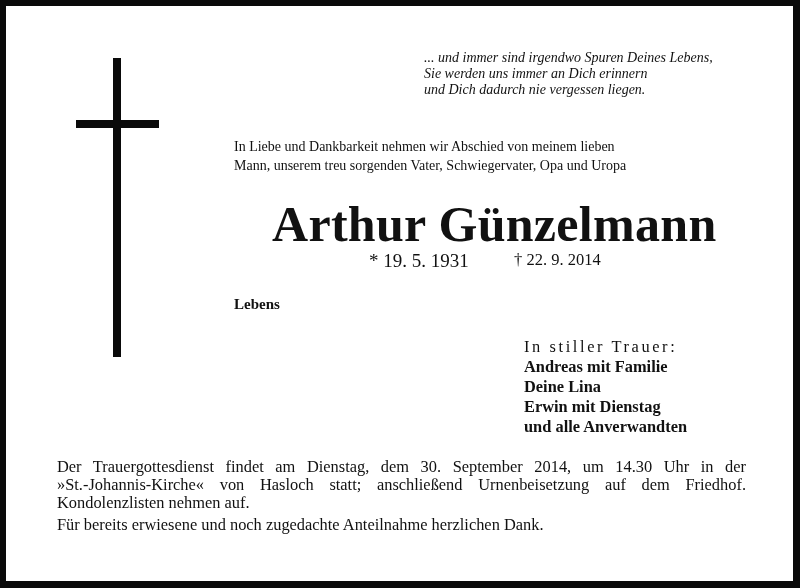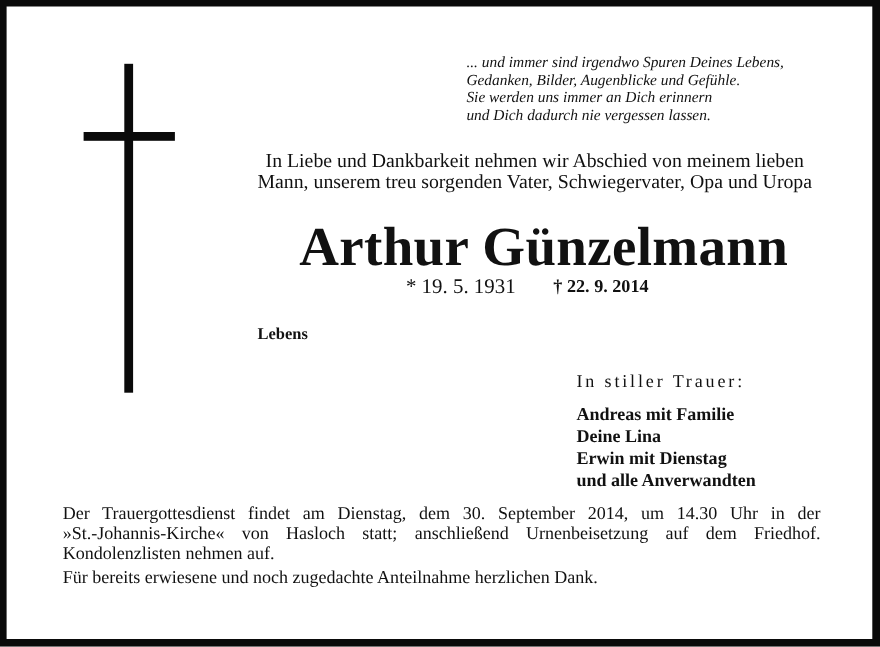--- a/index.html
+++ b/index.html
@@ -49,23 +49,22 @@
       left: 424px;
       top: 50px;
       font-size: 14px;
       line-height: 16px;
     }
     .poem div { white-space: nowrap; font-style: italic; }
     .intro {
       position: absolute;
       left: 234px;
       top: 137px;
-      font-size: 18px;
+      font-size: 14px;
       line-height: 19px;
-      text-align: center;
     }
     .intro div { white-space: nowrap; }
     .name {
       position: absolute;
       left: 272px;
       top: 196px;
       font-size: 50px;
       font-weight: bold;
       line-height: 56px;
       white-space: nowrap;
@@ -74,24 +73,24 @@
     .date-birth {
       position: absolute;
       left: 369px;
       top: 250px;
       font-size: 19px;
       font-weight: normal;
       white-space: nowrap;
     }
     .date-death {
       position: absolute;
-      left: 503px;
+      left: 514px;
       top: 250px;
       font-size: 16.5px;
-      font-weight: bold;
+      font-weight: normal;
       white-space: nowrap;
     }
     .place {
       position: absolute;
       left: 234px;
       top: 296px;
       font-size: 15px;
       font-weight: bold;
       white-space: nowrap;
     }
@@ -99,21 +98,21 @@
       position: absolute;
       left: 524px;
       top: 337px;
       font-size: 16.4px;
       line-height: 20px;
     }
     .mourners .heading {
       font-weight: normal;
       letter-spacing: 2.6px;
       white-space: nowrap;
-      margin-bottom: 10px;
+      margin-bottom: 0;
     }
     .mourners .member {
       font-weight: bold;
       white-space: nowrap;
     }
     .service {
       position: absolute;
       left: 57px;
       top: 458px;
       width: 690px;
@@ -141,23 +140,22 @@
 </head>
 <body>
 
 <div class="frame">
   <div class="cross-vertical"></div>
   <div class="cross-horizontal"></div>
 </div>
 
 <div class="poem">
   <div>... und immer sind irgendwo Spuren Deines Lebens,</div>
-  <div>Gedanken, Bilder, Augenblicke und Gefühle.</div>
   <div>Sie werden uns immer an Dich erinnern</div>
-  <div>und Dich dadurch nie vergessen lassen.</div>
+  <div>und Dich dadurch nie vergessen liegen.</div>
 </div>
 
 <div class="intro">
   <div>In Liebe und Dankbarkeit nehmen wir Abschied von meinem lieben</div>
   <div>Mann, unserem treu sorgenden Vater, Schwiegervater, Opa und Uropa</div>
 </div>
 
 <div class="name">Arthur Günzelmann</div>
 
 <div class="date-birth">* 19. 5. 1931</div>

